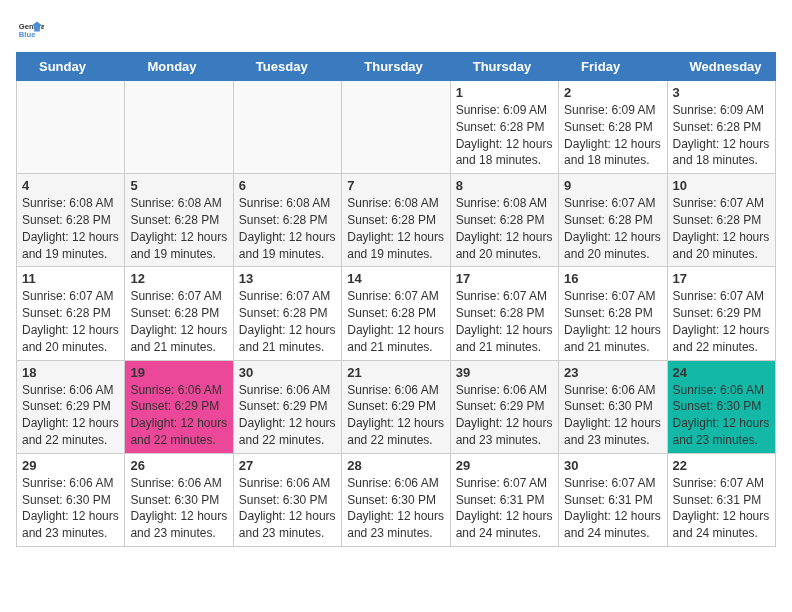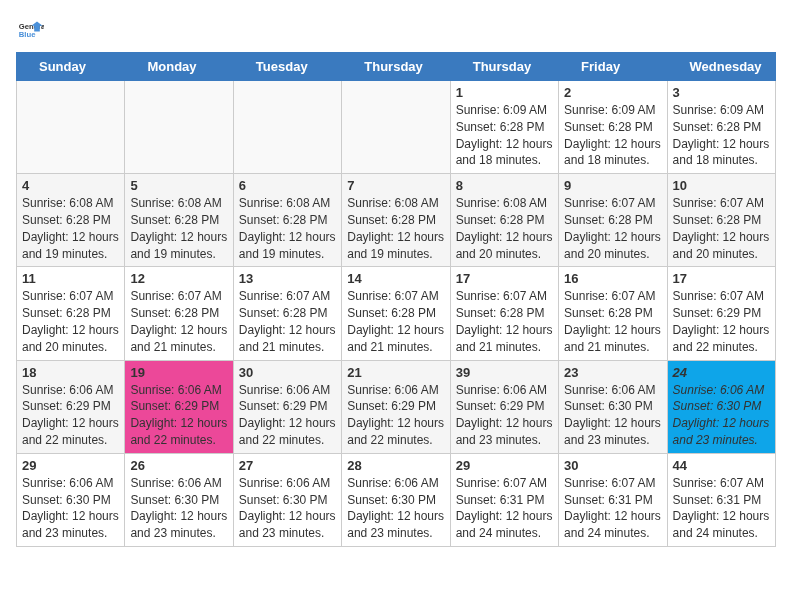--- a/index.html
+++ b/index.html
@@ -283,21 +283,21 @@
 Daylight: 12 hours
 and 23 minutes.</div>
         </td>
         <td style="background: rgb(245, 245, 245);">
           <span class="day-num">23</span>
           <div class="day-info" style="white-space: pre-line;">Sunrise: 6:06 AM
 Sunset: 6:30 PM
 Daylight: 12 hours
 and 23 minutes.</div>
         </td>
-        <td style="background: #0ea5e9; font-style: italic;">
+        <td style="background: #14b8a6;">
           <span class="day-num">24</span>
           <div class="day-info" style="white-space: pre-line;">Sunrise: 6:06 AM
 Sunset: 6:30 PM
 Daylight: 12 hours
 and 23 minutes.</div>
         </td>
       </tr>
       <tr>
         <td>
           <span class="day-num">29</span>
@@ -335,21 +335,21 @@
 and 24 minutes.</div>
         </td>
         <td>
           <span class="day-num">30</span>
           <div class="day-info" style="white-space: pre-line;">Sunrise: 6:07 AM
 Sunset: 6:31 PM
 Daylight: 12 hours
 and 24 minutes.</div>
         </td>
         <td>
-          <span class="day-num">44</span>
+          <span class="day-num">22</span>
           <div class="day-info" style="white-space: pre-line;">Sunrise: 6:07 AM
 Sunset: 6:31 PM
 Daylight: 12 hours
 and 24 minutes.</div>
         </td>
       </tr>
     </tbody>
 </table>
 
 </body></html>

